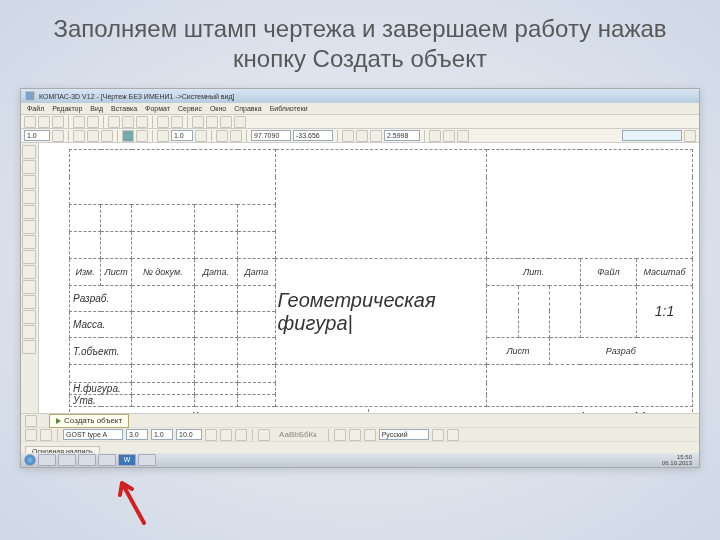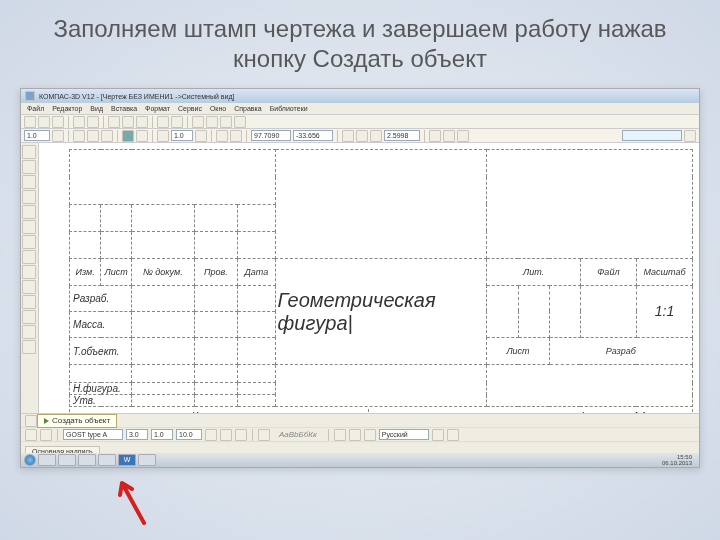--- a/index.html
+++ b/index.html
@@ -114,21 +114,21 @@
   .stamp .val { text-align: center; }
   .bottom-panel {
     position: absolute;
     left: 0; right: 0; bottom: 14px;
     height: 40px;
     background: #efece2;
     border-top: 1px solid #ccc;
   }
   .prop-row {
     height: 14px;
-    display: flex; align-items: center; gap: 0;
+    display: flex; align-items: center; gap: 12px;
     padding: 0 4px;
     border-bottom: 1px solid #ddd;
   }
   .create-btn {
     display: inline-flex; align-items: center;
     height: 14px;
     border: 1px solid #b5a86f;
     background: #fffff0;
     padding: 0 6px;
     font-size: 8px;
@@ -302,21 +302,21 @@
             <td></td>
                 <td></td>
                 <td></td>
                 <td></td>
                 <td></td>
           </tr>
           <tr style="height:11%">
             <td class="hdr">Изм.</td>
             <td class="hdr">Лист</td>
             <td class="hdr">№ докум.</td>
-            <td class="hdr">Пров.</td>
+            <td class="hdr">Дата.</td>
             <td class="hdr">Дата</td>
             <td rowspan="4" class="big">Геометрическая фигура|</td>
             <td colspan="3" class="hdr">Лит.</td>
             <td class="hdr">Файл</td>
             <td class="hdr">Масштаб</td>
           </tr>
           <tr style="height:11%">
             <td class="lab" colspan="2">Разраб.</td>
             <td></td>
                 <td></td>
@@ -389,21 +389,21 @@
       <span class="tb-sep"></span>
       <span class="tb-input" style="min-width:60px">GOST type A</span>
       <span class="tb-input" style="min-width:22px">3.0</span>
       <span class="tb-input" style="min-width:22px">1.0</span>
       <span class="tb-input" style="min-width:26px">10.0</span>
       <span class="tb-btn"></span>
       <span class="tb-btn"></span>
       <span class="tb-btn"></span>
       <span class="tb-sep"></span>
       <span class="tb-btn"></span>
-      <span style="font-style:italic;font-size:8px;color:#888;margin:16px 6px">АаВbБбКк</span>
+      <span style="font-size:8px;color:#888;margin:16px 6px">АаВbБбКк</span>
       <span class="tb-sep"></span>
       <span class="tb-btn"></span>
       <span class="tb-btn"></span>
       <span class="tb-btn"></span>
       <span class="tb-input" style="min-width:50px">Русский</span>
       <span class="tb-btn"></span>
       <span class="tb-btn"></span>
     </div>
     <div class="tabs">
       <span class="tab">Основная надпись</span>

